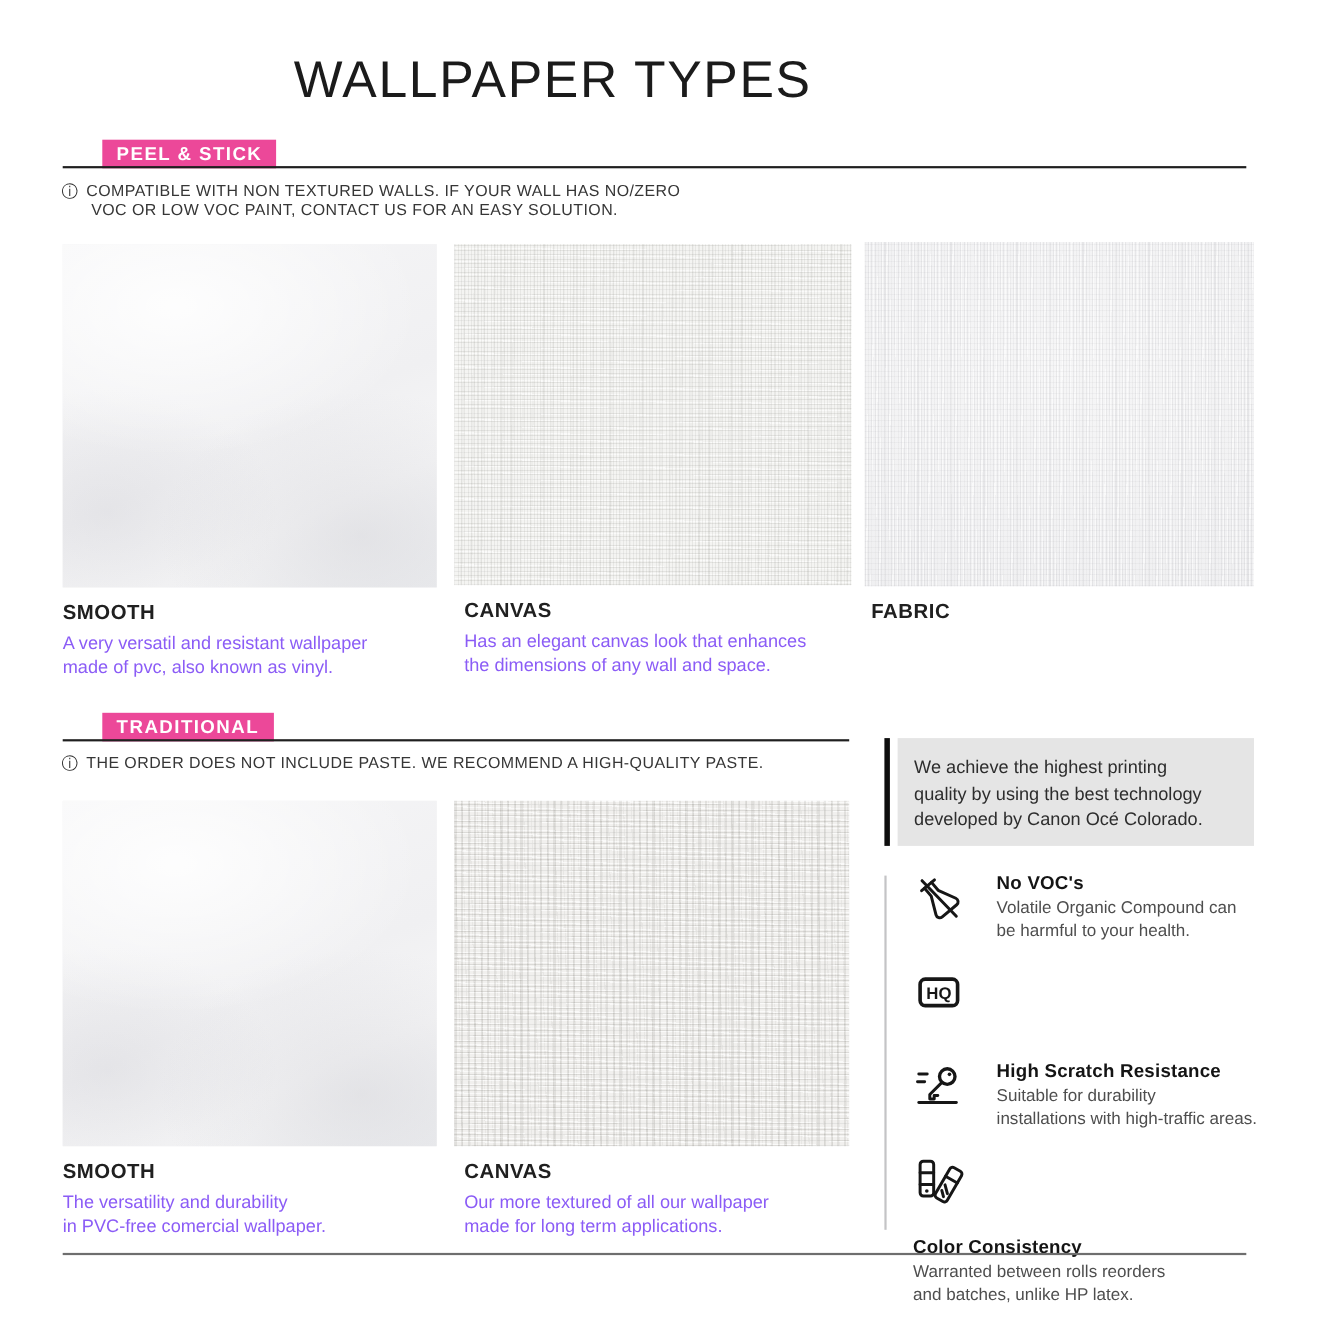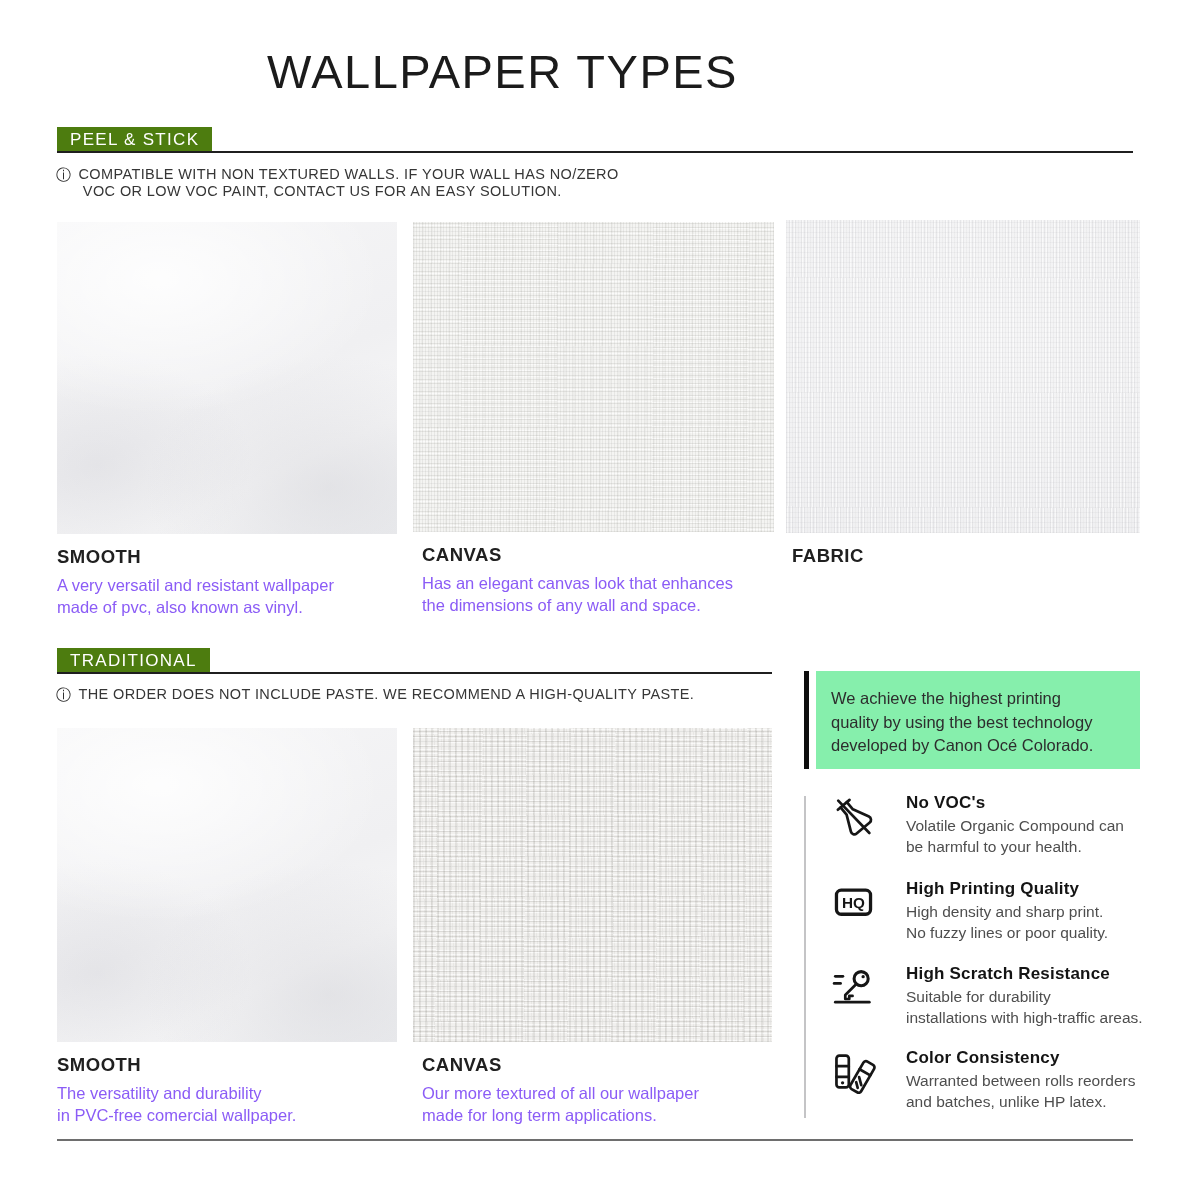--- a/index.html
+++ b/index.html
@@ -5,22 +5,22 @@
   html,body{margin:0;padding:0;background:#ffffff;}
   body{width:1200px;height:1200px;overflow:hidden;
        font-family:"Liberation Sans","DejaVu Sans",sans-serif;color:#1a1a1a;}
   .page{position:relative;width:1200px;height:1080px;background:#fff;}
   .abs{position:absolute;}
   .pre{white-space:pre-wrap;}
 
   .title{position:absolute;left:0;top:44px;width:1005px;margin:0;text-align:center;
          font-size:47px;font-weight:500;letter-spacing:1.5px;color:#1b1b1b;}
 
-  .chip{position:absolute;background:#4d7c0f;color:#fff;font-size:17px;font-weight:400;
-        letter-spacing:1.3px;padding:4px 13px 5px 13px;line-height:17px;}
+  .chip{position:absolute;background:#ec4899;color:#fff;font-size:17px;font-weight:700;
+        letter-spacing:1.3px;padding:4px 13px 5px 13px;line-height:17px;margin-left:36px;}
   .rule{position:absolute;height:2px;background:#1f1f1f;}
   .rule.gray{background:#6e6e6e;}
 
   .note{position:absolute;display:flex;gap:7px;align-items:flex-start;
         font-size:14.5px;letter-spacing:0.4px;color:#363636;line-height:17px;}
   .info{font-size:15px;line-height:17px;color:#2c2c2c;}
 
   .col{position:absolute;}
   .swatch{width:100%;}
   .sw-name{margin-top:12px;font-size:18.5px;font-weight:600;letter-spacing:0.5px;color:#202020;}
@@ -53,21 +53,21 @@
   .tex-canvas-coarse{
     background-color:#f1f0ee;
     background-image:
       repeating-linear-gradient(0deg, rgba(108,106,98,0.16) 0px, rgba(108,106,98,0.16) 1px, transparent 1px, transparent 5px),
       repeating-linear-gradient(90deg, rgba(108,106,98,0.13) 0px, rgba(108,106,98,0.13) 2px, transparent 2px, transparent 6px),
       repeating-linear-gradient(1.3deg, rgba(255,255,255,0.65) 0px, rgba(255,255,255,0.65) 1px, transparent 1px, transparent 4px),
       repeating-linear-gradient(88.6deg, rgba(108,106,98,0.07) 0px, rgba(108,106,98,0.07) 1px, transparent 1px, transparent 7px);
   }
 
   .qbar{position:absolute;left:804px;top:671px;width:5px;height:98px;background:#0e0e0e;}
-  .qbox{position:absolute;left:816px;top:671px;width:324px;height:98px;background:#86efac;}
+  .qbox{position:absolute;left:816px;top:671px;width:324px;height:98px;background:#e5e5e5;}
   .qbox p{margin:0;padding:16px 10px 0 15px;font-size:16.5px;line-height:23.5px;color:#2d2d2d;}
 
   .rail{position:absolute;left:804px;top:796px;width:2px;height:322px;background:#c4c4c6;}
 
   .feat{position:absolute;left:830px;width:320px;display:flex;gap:29px;align-items:flex-start;}
   .fico{flex:0 0 47px;width:47px;height:47px;}
   .fico svg{width:47px;height:47px;overflow:visible;}
   .ftitle{font-size:17px;font-weight:700;color:#141414;margin-bottom:3px;letter-spacing:0.2px;}
   .fdesc{font-size:15.5px;line-height:20.5px;color:#4e4e4e;}
   .stroke{fill:none;stroke:#161616;stroke-width:2.3;stroke-linecap:round;stroke-linejoin:round;}
@@ -155,46 +155,41 @@
     </div>
   </div>
 
   <div class="feat" style="top:879px;">
     <span class="fico">
       <svg viewBox="0 0 40 40">
         <rect class="stroke" x="5.5" y="9.5" width="29" height="20.5" rx="4" style="stroke-width:2.8"></rect>
         <text x="20" y="25" text-anchor="middle" font-size="13" font-weight="700" fill="#161616" font-family="&quot;Liberation Sans&quot;,&quot;DejaVu Sans&quot;,sans-serif">HQ</text>
       </svg>
     </span>
-    <div class="ftxt">
-      <div class="ftitle">High Printing Quality</div>
-      <div class="fdesc pre">High density and sharp print.
-No fuzzy lines or poor quality.</div>
-    </div>
   </div>
 
   <div class="feat" style="top:964px;">
     <span class="fico">
       <svg viewBox="0 0 40 40">
         <circle class="stroke" cx="26.5" cy="12.5" r="6" style="stroke-width:2.6"></circle>
         <circle cx="28.2" cy="10.8" r="1.4" fill="#161616"></circle>
         <path class="stroke" d="M22.2 17.2 L13 26.4 l0 3.4 h3.4 l0 -2.6 h2.8"></path>
         <path class="stroke" d="M4.5 10.5 h6.5"></path>
         <path class="stroke" d="M3.5 16.5 h5.5"></path>
         <path class="stroke" d="M4.5 32.5 h29"></path>
       </svg>
     </span>
     <div class="ftxt">
       <div class="ftitle">High Scratch Resistance</div>
       <div class="fdesc pre">Suitable for durability
 installations with high-traffic areas.</div>
     </div>
   </div>
 
-  <div class="feat" style="top:1048px;">
+  <div class="feat" style="top:1048px;flex-direction:column;">
     <span class="fico">
       <svg viewBox="0 0 40 40">
         <rect class="stroke" x="5.5" y="6.5" width="10.5" height="27" rx="2.5"></rect>
         <path class="stroke" d="M5.5 15.5 h10.5 M5.5 24.5 h10.5"></path>
         <circle cx="10.7" cy="29.6" r="1.4" fill="#161616"></circle>
         <g transform="rotate(30 16 33)">
           <rect class="stroke" x="16.5" y="6.5" width="10.5" height="27" rx="2.5"></rect>
           <path class="stroke" d="M16.5 15.5 h10.5"></path>
           <path class="stroke" d="M19.5 21.5 l5 5 M19.5 26.5 l3.5 3.5"></path>
         </g>

